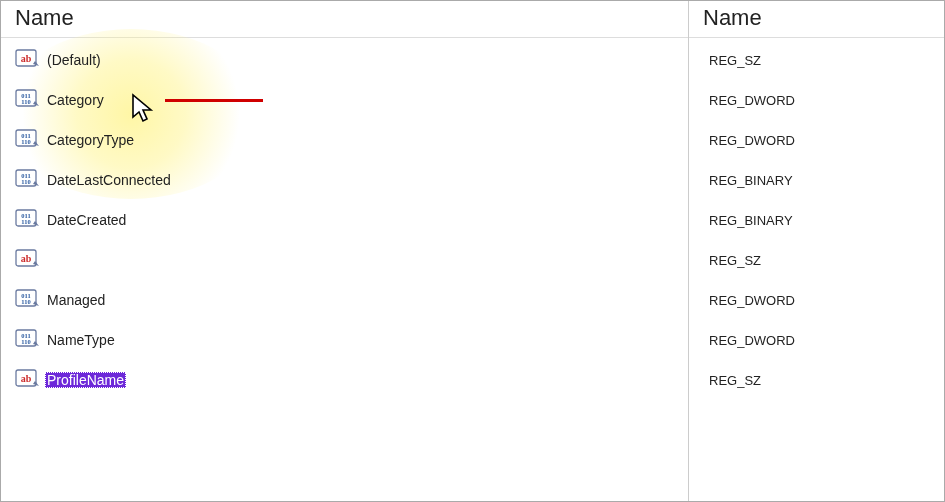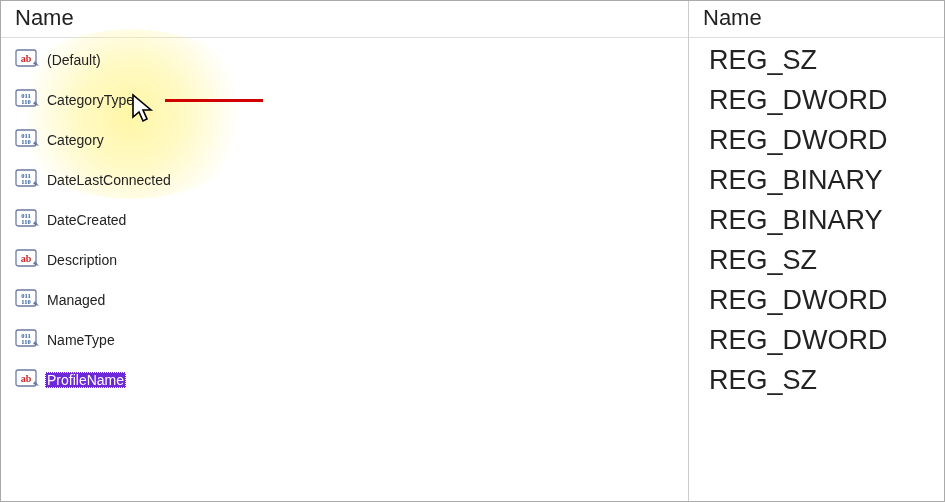--- a/index.html
+++ b/index.html
@@ -48,21 +48,21 @@
       flex-shrink: 0;
     }
     .val-name {
       color: #222;
       font-size: 14px;
       white-space: nowrap;
       padding: 0 2px;
     }
     .val-type {
       color: #222;
-      font-size: 27px;
+      font-size: 13px;
       white-space: nowrap;
       padding-left: 6px;
     }
     .selected .val-name {
       background: #6d28d9;
       color: #fff;
       outline: 1px dotted #fff;
       outline-offset: -1px;
       padding: 0 2px;
     }
@@ -120,56 +120,55 @@
             </svg></span>
           <span class="val-name">(Default)</span>
         </div>
         <div class="row">
           <span><svg class="icon" viewBox="0 0 26 22">
               <rect x="1" y="3" width="20" height="16" rx="2" fill="#fff" stroke="#6a7aa0" stroke-width="1.3"></rect>
               <text x="11" y="11" text-anchor="middle" font-size="6.5" font-weight="bold" fill="#2a5aa0" font-family="Tahoma">011</text>
               <text x="11" y="17" text-anchor="middle" font-size="6.5" font-weight="bold" fill="#2a5aa0" font-family="Tahoma">110</text>
               <path d="M18 17 L24 19 L20 14 Z" fill="#6a7aa0"></path>
             </svg></span>
+          <span class="val-name">Category</span>
+        </div>
+        <div class="row">
+          <span><svg class="icon" viewBox="0 0 26 22">
+              <rect x="1" y="3" width="20" height="16" rx="2" fill="#fff" stroke="#6a7aa0" stroke-width="1.3"></rect>
+              <text x="11" y="11" text-anchor="middle" font-size="6.5" font-weight="bold" fill="#2a5aa0" font-family="Tahoma">011</text>
+              <text x="11" y="17" text-anchor="middle" font-size="6.5" font-weight="bold" fill="#2a5aa0" font-family="Tahoma">110</text>
+              <path d="M18 17 L24 19 L20 14 Z" fill="#6a7aa0"></path>
+            </svg></span>
           <span class="val-name">CategoryType</span>
         </div>
         <div class="row">
           <span><svg class="icon" viewBox="0 0 26 22">
               <rect x="1" y="3" width="20" height="16" rx="2" fill="#fff" stroke="#6a7aa0" stroke-width="1.3"></rect>
               <text x="11" y="11" text-anchor="middle" font-size="6.5" font-weight="bold" fill="#2a5aa0" font-family="Tahoma">011</text>
               <text x="11" y="17" text-anchor="middle" font-size="6.5" font-weight="bold" fill="#2a5aa0" font-family="Tahoma">110</text>
               <path d="M18 17 L24 19 L20 14 Z" fill="#6a7aa0"></path>
             </svg></span>
-          <span class="val-name">Category</span>
-        </div>
-        <div class="row">
-          <span><svg class="icon" viewBox="0 0 26 22">
-              <rect x="1" y="3" width="20" height="16" rx="2" fill="#fff" stroke="#6a7aa0" stroke-width="1.3"></rect>
-              <text x="11" y="11" text-anchor="middle" font-size="6.5" font-weight="bold" fill="#2a5aa0" font-family="Tahoma">011</text>
-              <text x="11" y="17" text-anchor="middle" font-size="6.5" font-weight="bold" fill="#2a5aa0" font-family="Tahoma">110</text>
-              <path d="M18 17 L24 19 L20 14 Z" fill="#6a7aa0"></path>
-            </svg></span>
           <span class="val-name">DateLastConnected</span>
         </div>
         <div class="row">
           <span><svg class="icon" viewBox="0 0 26 22">
               <rect x="1" y="3" width="20" height="16" rx="2" fill="#fff" stroke="#6a7aa0" stroke-width="1.3"></rect>
               <text x="11" y="11" text-anchor="middle" font-size="6.5" font-weight="bold" fill="#2a5aa0" font-family="Tahoma">011</text>
               <text x="11" y="17" text-anchor="middle" font-size="6.5" font-weight="bold" fill="#2a5aa0" font-family="Tahoma">110</text>
               <path d="M18 17 L24 19 L20 14 Z" fill="#6a7aa0"></path>
             </svg></span>
           <span class="val-name">DateCreated</span>
         </div>
         <div class="row">
           <span><svg class="icon" viewBox="0 0 26 22">
               <rect x="1" y="3" width="20" height="16" rx="2" fill="#fff" stroke="#6a7aa0" stroke-width="1.3"></rect>
               <text x="11" y="15" text-anchor="middle" font-size="10" font-weight="bold" fill="#cc2a2a" font-family="Tahoma">ab</text>
               <path d="M18 17 L24 19 L20 14 Z" fill="#6a7aa0"></path>
             </svg></span>
-          <span class="val-name">Description</span>
         </div>
         <div class="row">
           <span><svg class="icon" viewBox="0 0 26 22">
               <rect x="1" y="3" width="20" height="16" rx="2" fill="#fff" stroke="#6a7aa0" stroke-width="1.3"></rect>
               <text x="11" y="11" text-anchor="middle" font-size="6.5" font-weight="bold" fill="#2a5aa0" font-family="Tahoma">011</text>
               <text x="11" y="17" text-anchor="middle" font-size="6.5" font-weight="bold" fill="#2a5aa0" font-family="Tahoma">110</text>
               <path d="M18 17 L24 19 L20 14 Z" fill="#6a7aa0"></path>
             </svg></span>
           <span class="val-name">Managed</span>
         </div>

